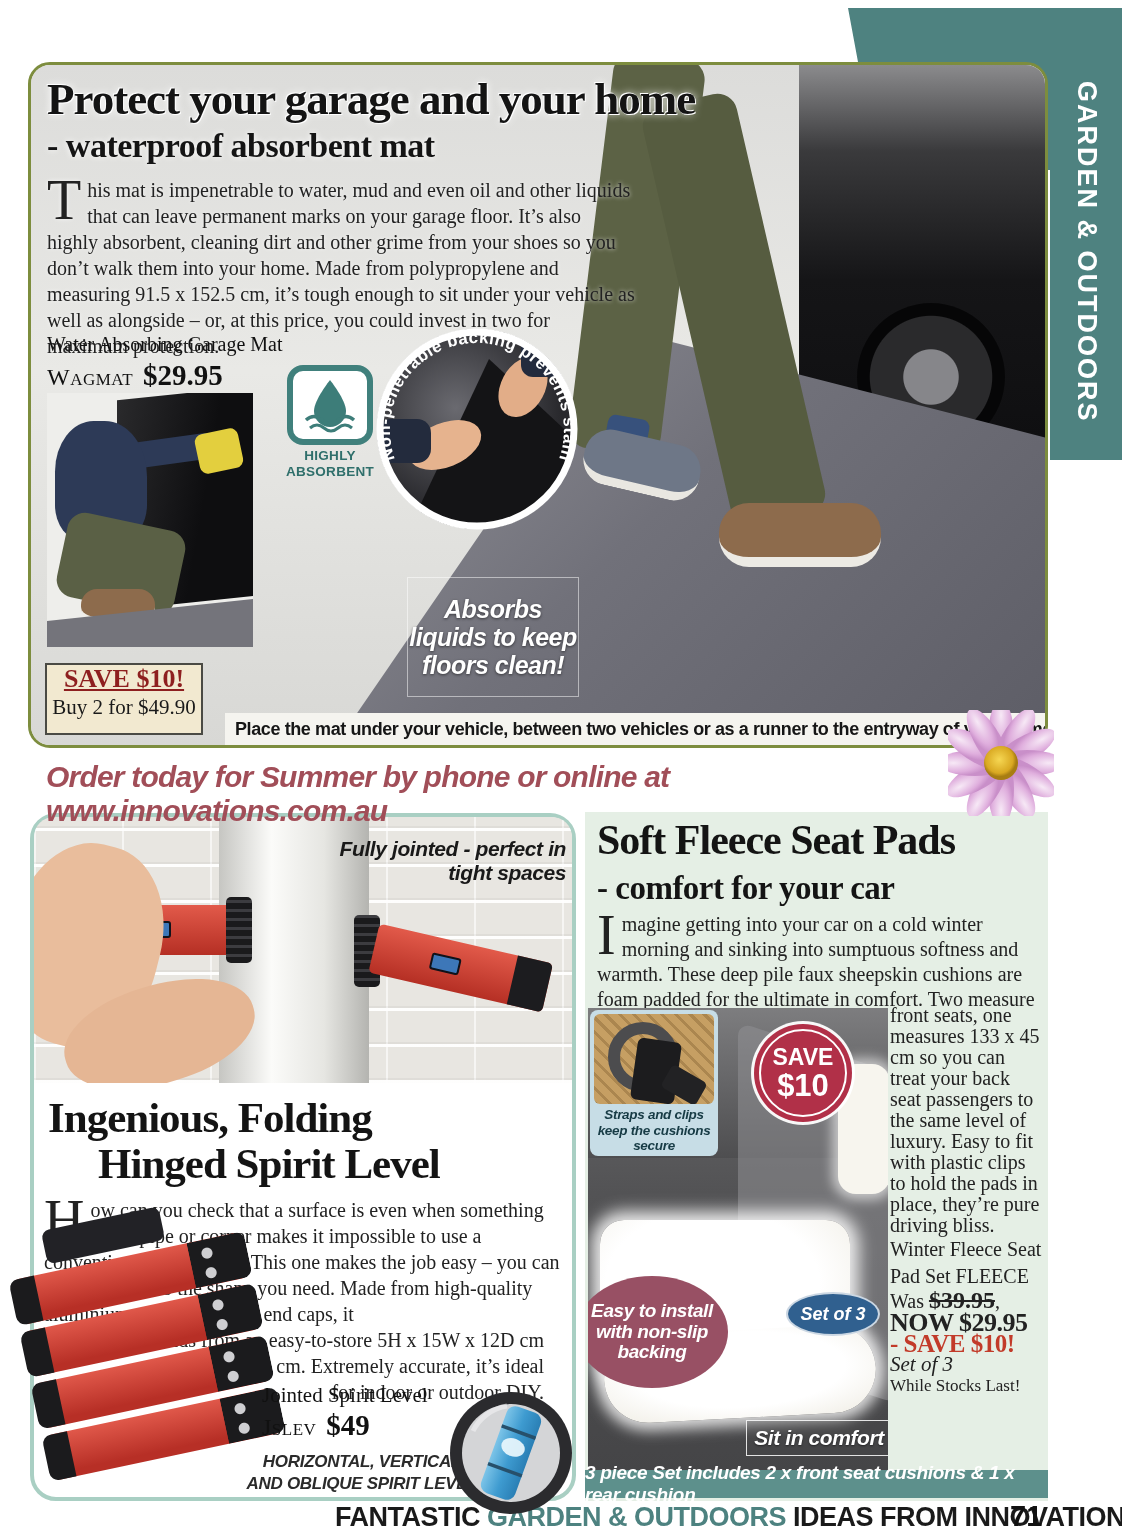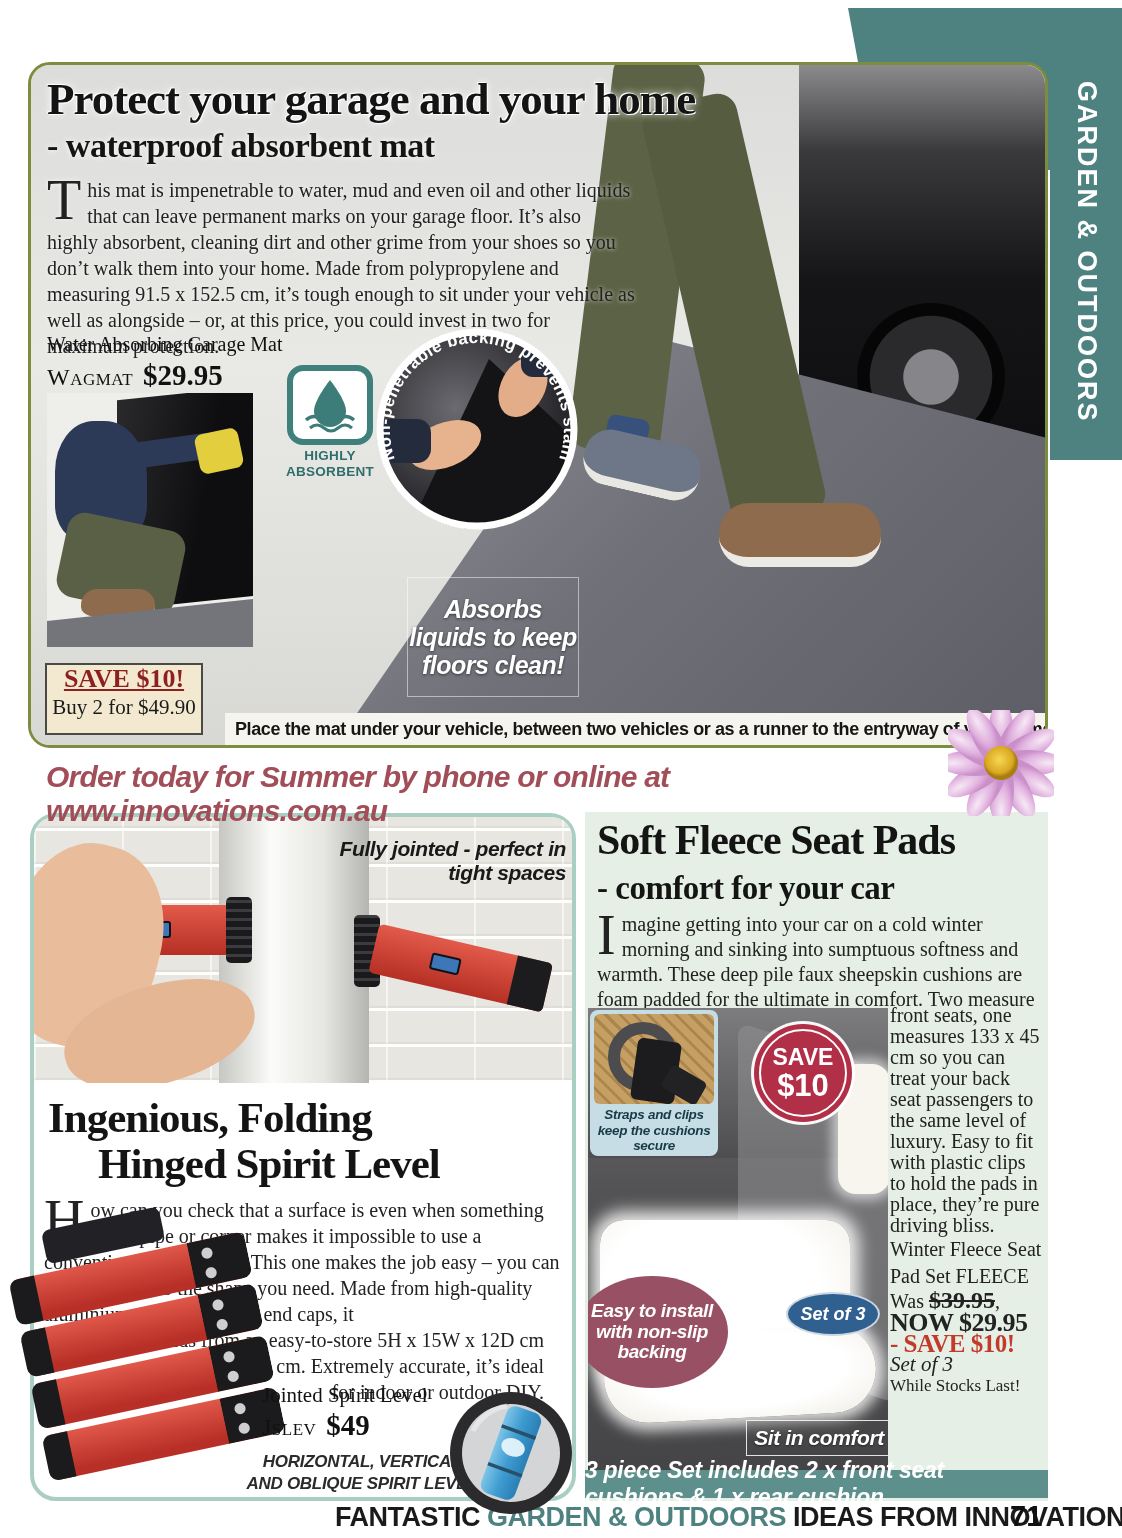--- a/index.html
+++ b/index.html
@@ -205,21 +205,21 @@
   .fl-prod { margin-top:11px; line-height:27px; font-size:20px; }
   .fl-was { margin-top:4px; font-size:20px; }
   .fl-was-price { font-weight:bold; font-size:24px; text-decoration:line-through; }
   .fl-now { margin-top:5px; font-weight:bold; font-size:26px; letter-spacing:-0.5px; }
   .fl-saveline { margin-top:6px; font-weight:bold; font-size:25px; color:#c23b2a; letter-spacing:-0.5px; }
   .fl-setline { margin-top:8px; font-style:italic; font-size:21px; }
   .fl-stockline { margin-top:7px; font-size:17px; }
   .fl-bar { position:absolute; left:0; top:658px; width:463px; height:28px; background:#5d908c;
     display:flex; align-items:center; justify-content:center;
     font-family:"Liberation Sans", sans-serif; font-weight:bold; font-style:italic;
-    font-size:23px; letter-spacing:-0.3px; color:#ffffff; }
+    font-size:19px; letter-spacing:-0.3px; color:#ffffff; }
   
   .footer-line { position:absolute; left:335px; top:1502px; font-family:"Liberation Sans", sans-serif;
     font-size:27px; letter-spacing:-0.5px; color:#1a1a1a; font-weight:600; white-space:nowrap; z-index:3; }
   .footer-hl { color:#4d8280; font-weight:800; }
   .footer-page { position:absolute; left:1010px; top:1500px; font-family:"Liberation Sans", sans-serif;
     font-weight:800; font-size:29px; color:#111; z-index:3; }
 </style>
 </head>
 <body>
 

